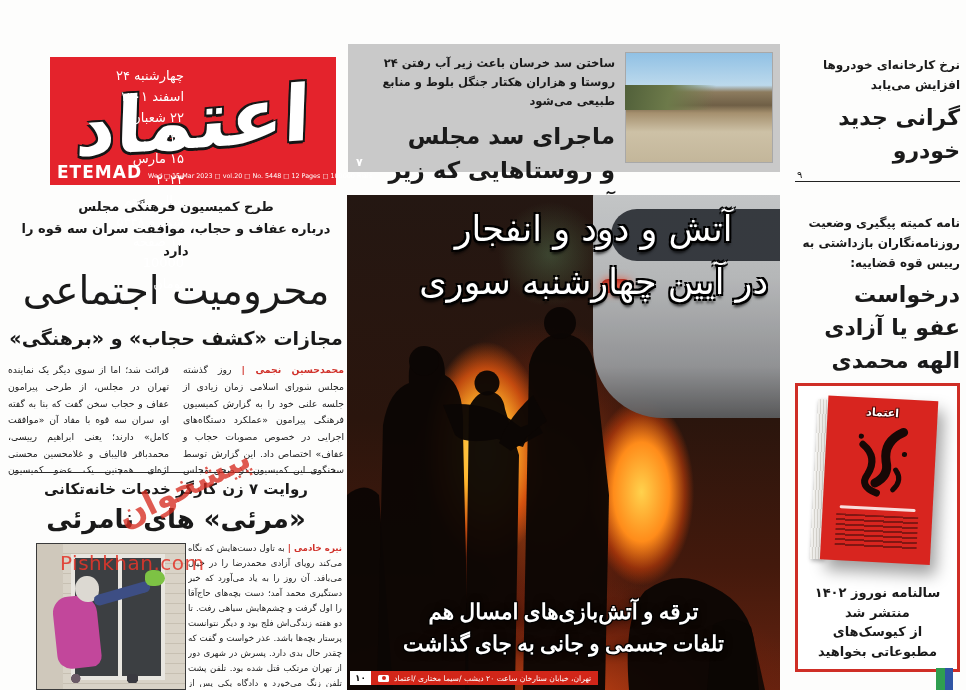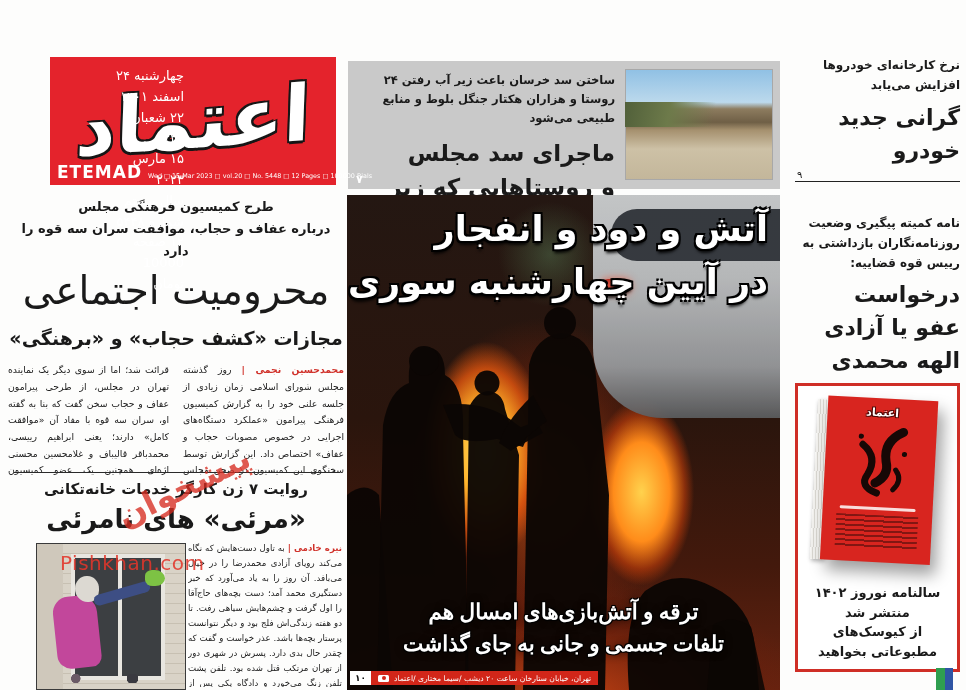--- a/index.html
+++ b/index.html
@@ -13,21 +13,21 @@
           text-shadow:2px 2px 0 #161616,-2px -2px 0 #161616,2px -2px 0 #161616,-2px 2px 0 #161616,0 3px 0 #161616;
           z-index:1;line-height:1;}
   .m-dates{position:absolute;left:62px;top:9px;width:72px;direction:rtl;text-align:right;
            color:#fff;font-size:13px;line-height:1.6;z-index:2;}
   .m-foot{position:absolute;left:7px;right:5px;bottom:3px;display:flex;align-items:baseline;gap:6px;
           color:#fff;z-index:2;}
   .m-etemad{font-size:17px;font-weight:bold;letter-spacing:1px;}
   .m-en{font-size:6.4px;white-space:nowrap;}
 
   
-  .dambox{position:absolute;left:348px;top:61px;width:432px;height:128px;background:#c9c9c9;}
+  .dambox{position:absolute;left:348px;top:44px;width:432px;height:128px;background:#c9c9c9;}
   .dam-photo{position:absolute;right:7px;top:8px;width:148px;height:111px;
              background:linear-gradient(180deg,#8fc0e4 0%,#bcd9ec 30%,#8d7c5f 36%,#6f5f46 48%,#a5906e 55%,#cdc1a6 72%,#c3b69a 100%);
              box-shadow:inset 0 0 0 1px #a8a8a8;}
   .dam-photo::before{content:"";position:absolute;left:0;top:30%;width:100%;height:22%;
              background:linear-gradient(100deg,#51603a 0%,#6d7a4a 30%,rgba(0,0,0,0) 60%);}
   .dam-text{position:absolute;left:14px;right:165px;top:10px;direction:rtl;text-align:right;}
   .dam-kicker{font-size:11.5px;font-weight:bold;line-height:1.65;}
   .dam-headline{font-size:23px;font-weight:bold;line-height:1.5;margin-top:8px;}
   .dam-page{position:absolute;left:8px;bottom:3px;color:#fff;font-size:11px;font-weight:bold;}
 
@@ -41,22 +41,22 @@
       radial-gradient(ellipse 260px 130px at 50% 102%, rgba(214,72,20,0.85), rgba(110,30,10,0.6) 60%, rgba(30,10,6,0) 95%),
       linear-gradient(180deg,#241712 0%,#2a150d 45%,#43190c 75%,#662310 100%);}
   .mp-car{position:absolute;right:-18px;top:-12px;width:205px;height:235px;
           background:linear-gradient(180deg,#d3d6d8 0%,#c2c5c7 40%,#9a9da0 78%,#5c5e60 100%);
           border-radius:14px 0 0 70px;opacity:.92;}
   .mp-car::before{content:"";position:absolute;left:18px;right:0;top:26px;height:52px;
           background:#383d43;border-radius:26px 0 0 26px;}
   .mp-car::after{content:"";position:absolute;left:8px;top:96px;width:30px;height:14px;
           background:radial-gradient(#ff6a55,#ad1f14);border-radius:7px;box-shadow:0 0 8px rgba(255,80,50,.8);}
   .mp-sil{position:absolute;inset:0;}
-  .mp-headline{position:absolute;right:12px;top:8px;direction:rtl;text-align:right;color:#fff;
-          font-weight:bold;font-size:35px;line-height:1.5;z-index:5;
+  .mp-headline{position:absolute;right:12px;top:8px;direction:rtl;text-align:center;color:#fff;
+          font-weight:normal;font-size:35px;line-height:1.5;z-index:5;
           text-shadow:2px 2px 0 #000,-2px -2px 0 #000,2px -2px 0 #000,-2px 2px 0 #000,0 4px 3px rgba(0,0,0,.8);}
   .mp-sub{position:absolute;left:30px;right:30px;bottom:30px;direction:rtl;text-align:center;color:#fff;
           font-weight:bold;font-size:21.5px;line-height:1.5;z-index:5;
           text-shadow:1px 1px 0 #000,-1px -1px 0 #000,1px -1px 0 #000,-1px 1px 0 #000,0 0 8px rgba(0,0,0,.9);font-family:Liberation Serif, serif;}
   .mp-caption{position:absolute;left:3px;bottom:5px;display:flex;align-items:stretch;z-index:6;direction:ltr;}
   .cap-page{background:#fff;color:#111;font-weight:bold;font-size:9px;padding:2px 5px;display:flex;align-items:center;}
   .cap-bar{background:#d22619;color:#fff;font-size:7.6px;display:flex;align-items:center;gap:5px;
            padding:0 7px;direction:rtl;margin-right:2px;}
   .camera-icon{width:11px;height:7px;background:#fff;border-radius:1.5px;position:relative;flex:0 0 auto;}
   .camera-icon::after{content:"";position:absolute;left:3.5px;top:1.5px;width:4px;height:4px;

